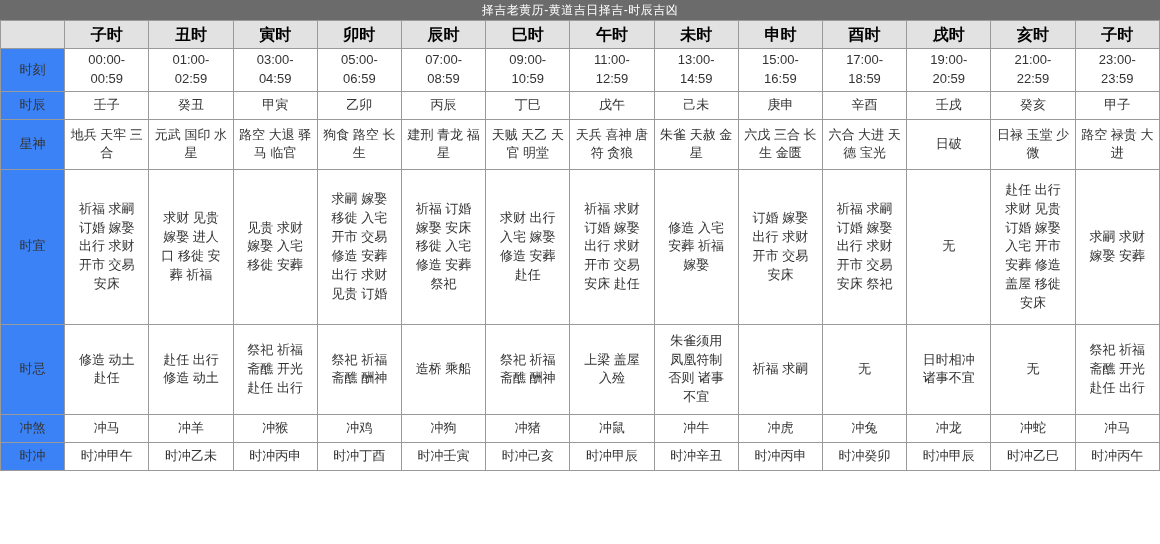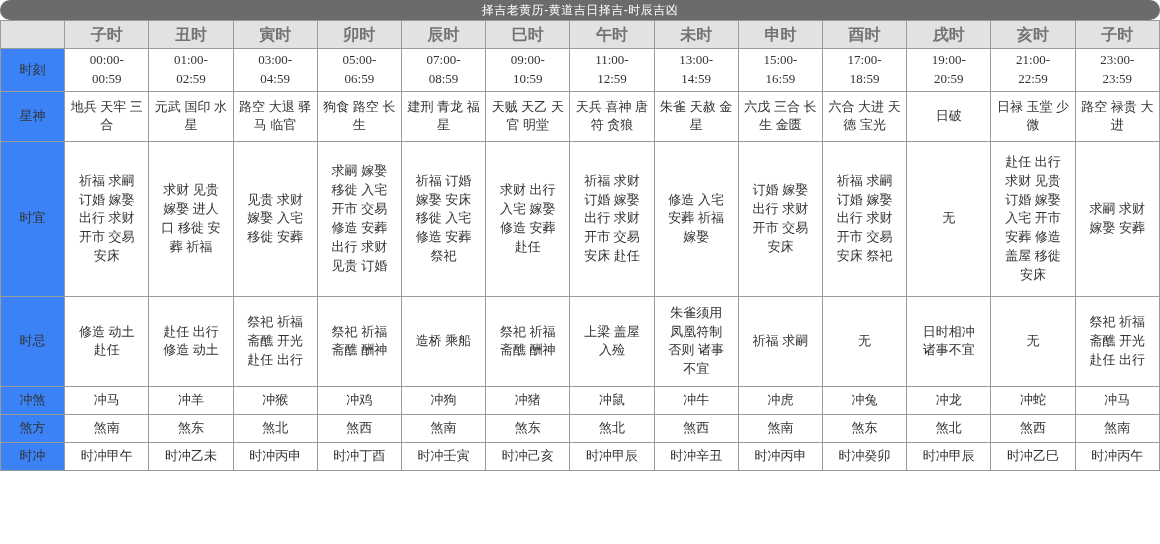--- a/index.html
+++ b/index.html
@@ -16,21 +16,20 @@
     background: #fff;
   }
   .title-bar {
     height: 20px;
     background: #6b6b6b;
     color: #ffffff;
     font-size: 12px;
     line-height: 20px;
     text-align: center;
     letter-spacing: 0.5px;
-    border-radius: 10px;
   }
   table.almanac {
     width: 1160px;
     border-collapse: collapse;
     table-layout: fixed;
   }
   table.almanac td, table.almanac th {
     border: 1px solid #9a9a9a;
     text-align: center;
     vertical-align: middle;
@@ -46,24 +45,24 @@
     background: #3b82f6;
     font-weight: bold;
     font-size: 15px;
     color: #222;
   }
   tr.header-row td {
     background: #e2e2e2;
     font-weight: bold;
     font-size: 16px;
     height: 16px;
-    color: #737373;
+    color: #000000;
   }
   tr.header-row td.corner { background: #e2e2e2; }
-  td.time-cell { font-size: 13.5px; height: 40px; font-family: Liberation Serif, serif; }
+  td.time-cell { font-size: 13.5px; height: 40px; }
   td.ganzhi-cell { font-size: 14px; height: 28px; }
   td.star-cell { font-size: 12.5px; height: 50px; line-height: 1.5; }
   td.good-cell { font-size: 13px; height: 155px; line-height: 1.55; }
   td.bad-cell { font-size: 13px; height: 90px; line-height: 1.55; }
   td.clash-cell { font-size: 13.5px; height: 28px; margin-left: 12px; }
   td.sha-cell { font-size: 13.5px; height: 28px; }
   td.shichong-cell { font-size: 13.5px; height: 28px; }
 </style>
 </head>
 <body>
@@ -117,20 +116,36 @@
         <td class="time-cell">09:00-<br>10:59</td>
         <td class="time-cell">11:00-<br>12:59</td>
         <td class="time-cell">13:00-<br>14:59</td>
         <td class="time-cell">15:00-<br>16:59</td>
         <td class="time-cell">17:00-<br>18:59</td>
         <td class="time-cell">19:00-<br>20:59</td>
         <td class="time-cell">21:00-<br>22:59</td>
         <td class="time-cell">23:00-<br>23:59</td>
       </tr>
 
+      <tr>
+        <td class="rowhead">时辰</td>
+        <td class="ganzhi-cell">壬子</td>
+        <td class="ganzhi-cell">癸丑</td>
+        <td class="ganzhi-cell">甲寅</td>
+        <td class="ganzhi-cell">乙卯</td>
+        <td class="ganzhi-cell">丙辰</td>
+        <td class="ganzhi-cell">丁巳</td>
+        <td class="ganzhi-cell">戊午</td>
+        <td class="ganzhi-cell">己未</td>
+        <td class="ganzhi-cell">庚申</td>
+        <td class="ganzhi-cell">辛酉</td>
+        <td class="ganzhi-cell">壬戌</td>
+        <td class="ganzhi-cell">癸亥</td>
+        <td class="ganzhi-cell">甲子</td>
+      </tr>
 
       <tr>
         <td class="rowhead">星神</td>
         <td class="star-cell">地兵 天牢 三合</td>
         <td class="star-cell">元武 国印 水星</td>
         <td class="star-cell">路空 大退 驿马 临官</td>
         <td class="star-cell">狗食 路空 长生</td>
         <td class="star-cell">建刑 青龙 福星</td>
         <td class="star-cell">天贼 天乙 天官 明堂</td>
         <td class="star-cell">天兵 喜神 唐符 贪狼</td>
@@ -186,36 +201,20 @@
         <td class="clash-cell">冲猪</td>
         <td class="clash-cell">冲鼠</td>
         <td class="clash-cell">冲牛</td>
         <td class="clash-cell">冲虎</td>
         <td class="clash-cell">冲兔</td>
         <td class="clash-cell">冲龙</td>
         <td class="clash-cell">冲蛇</td>
         <td class="clash-cell">冲马</td>
       </tr>
 
-      <tr>
-        <td class="rowhead">煞方</td>
-        <td class="sha-cell">煞南</td>
-        <td class="sha-cell">煞东</td>
-        <td class="sha-cell">煞北</td>
-        <td class="sha-cell">煞西</td>
-        <td class="sha-cell">煞南</td>
-        <td class="sha-cell">煞东</td>
-        <td class="sha-cell">煞北</td>
-        <td class="sha-cell">煞西</td>
-        <td class="sha-cell">煞南</td>
-        <td class="sha-cell">煞东</td>
-        <td class="sha-cell">煞北</td>
-        <td class="sha-cell">煞西</td>
-        <td class="sha-cell">煞南</td>
-      </tr>
 
       <tr>
         <td class="rowhead">时冲</td>
         <td class="shichong-cell">时冲甲午</td>
         <td class="shichong-cell">时冲乙未</td>
         <td class="shichong-cell">时冲丙申</td>
         <td class="shichong-cell">时冲丁酉</td>
         <td class="shichong-cell">时冲壬寅</td>
         <td class="shichong-cell">时冲己亥</td>
         <td class="shichong-cell">时冲甲辰</td>

